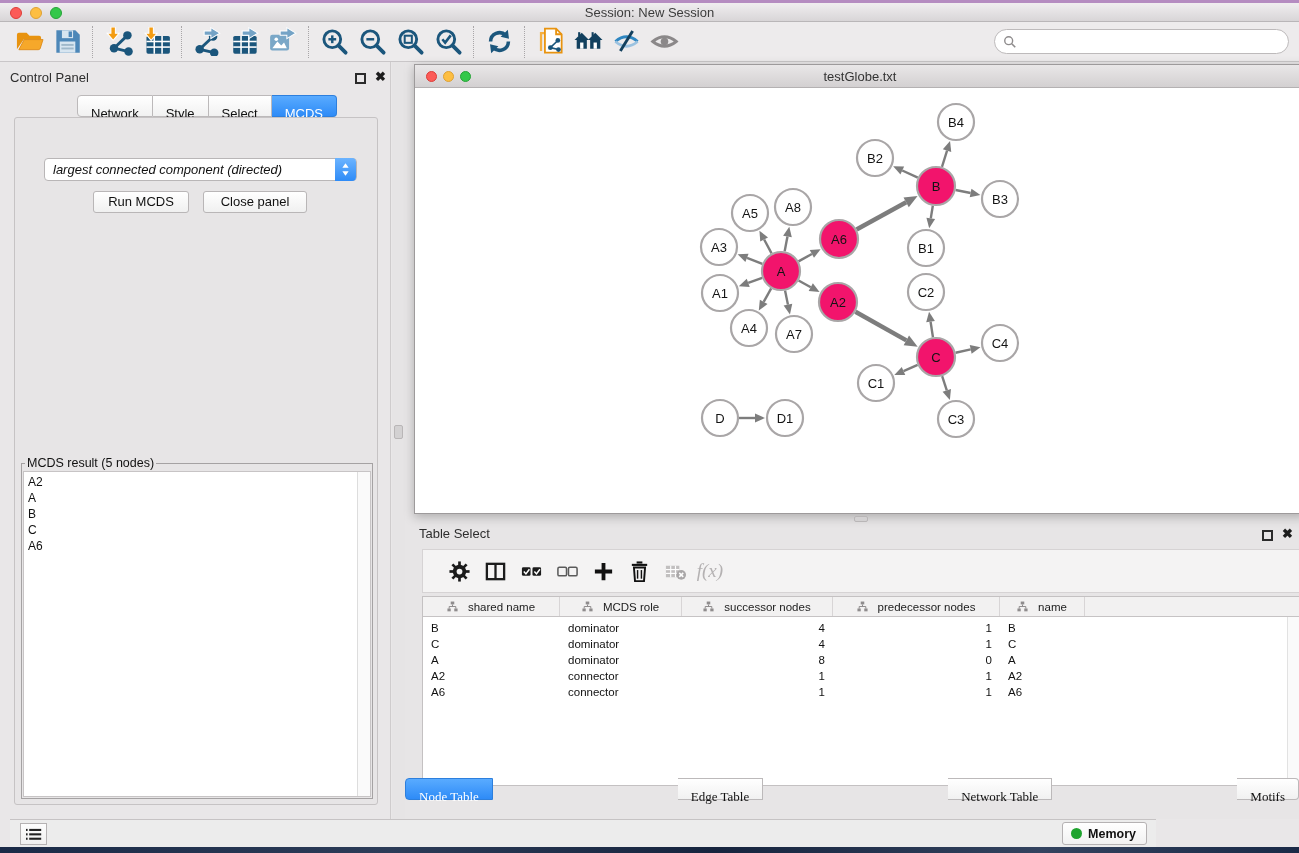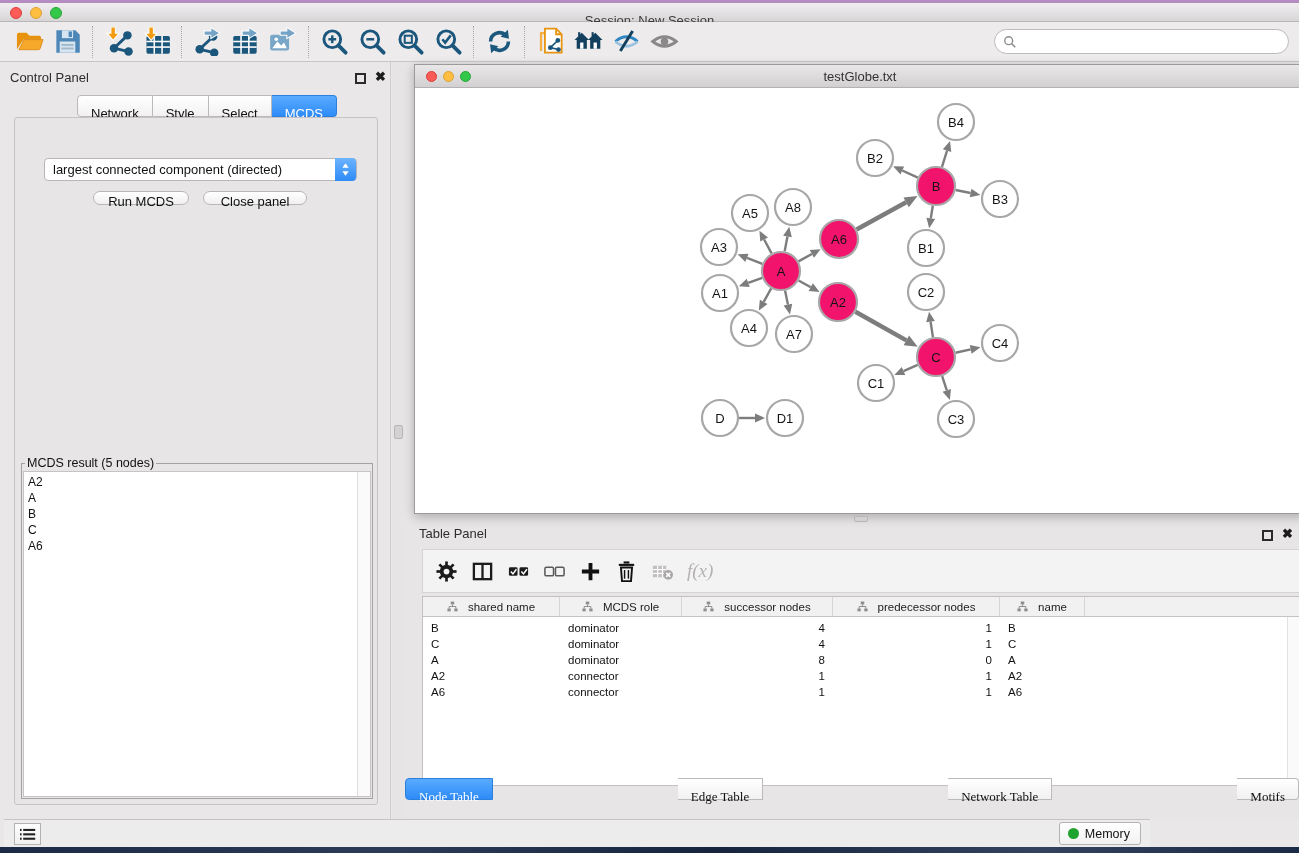--- a/index.html
+++ b/index.html
@@ -2,21 +2,21 @@
 <html><head>
 <meta charset="utf-8">
 <style>
   * { margin:0; padding:0; box-sizing:border-box; }
   html,body { width:1299px; height:853px; font-family:"Liberation Sans", sans-serif; background:#16243e; overflow:hidden; }
   .app { position:relative; width:1299px; height:853px; background:#e9e7e8; }
 
   
   .titlebar { position:absolute; left:0; top:0; width:1299px; height:22px;
     background:linear-gradient(#f0eef0,#d8d5d7); border-top:3px solid #b58cc1; border-bottom:1px solid #b9b6b8; }
-  .titlebar .title { position:absolute; left:0; right:0; top:2px; text-align:center; font-size:13px; color:#3c3c3c;margin-top:8px; }
+  .titlebar .title { position:absolute; left:0; right:0; top:2px; text-align:center; font-size:13px; color:#3c3c3c; }
   .tl { position:absolute; top:4px; width:12px; height:12px; border-radius:50%; }
   .tl.red { left:10px; background:#fc5b57; border:1px solid #dd3d38; }
   .tl.yellow { left:30px; background:#fdbe41; border:1px solid #deA133; }
   .tl.green { left:50px; background:#34c84a; border:1px solid #27a338; }
 
   
   .toolbar { position:absolute; left:0; top:22px; width:1299px; height:40px; background:#edebec;
     border-bottom:1px solid #c9c6c8; display:flex; align-items:center; padding-left:10px; }
   .tb-btn { width:38px; height:34px; display:flex; align-items:center; justify-content:center; cursor:default; }
   .tb-btn svg { width:29px; height:29px; }
@@ -41,25 +41,25 @@
   .cp-tabs { position:absolute; left:77px; top:33px; height:22px; display:flex; }
   .tab-btn { height:22px; padding:7px 13px; font-size:13px; line-height:21px; background:linear-gradient(#ffffff,#f1f1f1);
     border:1px solid #bcb9ba; border-left:none; color:#111; cursor:default; }
   .tab-btn:first-child { border-left:1px solid #bcb9ba; border-radius:4px 0 0 4px; }
   .tab-btn:last-child { border-radius:0 4px 4px 0; }
   .tab-btn.active { background:linear-gradient(#59abff,#2e8bf7); border-color:#2d7fdd; color:#fff; }
   .cp-content { position:absolute; left:14px; top:55px; width:364px; height:688px; background:#e7e5e6;
     border:1px solid #c6c3c4; border-radius:3px; }
   .opt-label { position:absolute; left:0; width:100%; top:21px; text-align:center; font-size:13px; color:#151515; }
   .criterion { position:absolute; left:29px; top:40px; width:313px; height:23px; background:#fff;
-    border:1px solid #b9b6b7; border-radius:4px; font-size:13px; color:#111; line-height:21px; padding-left:8px; cursor:default; }
+    border:1px solid #b9b6b7; border-radius:4px; font-size:13px; color:#111; line-height:21px; padding-left:8px; cursor:default;font-style:italic; }
   .criterion .stepper { position:absolute; right:0; top:-1px; width:21px; height:23px; border-radius:0 4px 4px 0;
     background:linear-gradient(#6cb4ff,#2e8bf7); display:flex; align-items:center; justify-content:center; }
-  .cp-btn { position:absolute; height:14px; background:linear-gradient(#ffffff,#f0f0f0); border:1px solid #b9b6b7;
-    border-radius:8px; font-size:13px; color:#111; text-align:center; line-height:20px; cursor:default; }
+  .cp-btn { position:absolute; height:22px; background:linear-gradient(#ffffff,#f0f0f0); border:1px solid #b9b6b7;
+    border-radius:3px; font-size:13px; color:#111; text-align:center; line-height:20px; cursor:default; }
   .run-btn { left:78px; top:73px; width:96px; }
   .closep-btn { left:188px; top:73px; width:104px; }
   fieldset.result { position:absolute; left:6px; top:338px; width:352px; height:343px; border:1px solid #a5a2a3; padding:0; background:transparent; }
   fieldset.result legend { font-size:12.5px; color:#111; margin-left:3px; padding:0 2px; }
   .result-list { position:absolute; left:1px; top:1px; right:1px; bottom:1px; background:#fff; border:1px solid #c7c4c5; overflow:hidden; }
   .result-item { font-size:12px; color:#111; line-height:16px; padding-left:4px; }
   .result-scroll { position:absolute; right:0; top:0; width:13px; height:100%; background:#fafafa; border-left:1px solid #dddddd; }
 
   
   .net-window { position:absolute; left:9px; top:2px; width:892px; height:450px; background:#fff;
@@ -76,37 +76,37 @@
 
   .h-gap { position:absolute; left:0; top:453px; width:894px; height:8px; }
   .h-gap .handle { position:absolute; left:449px; top:1px; width:14px; height:6px; background:#d3d1d2; border:1px solid #b9b6b7; border-radius:2px; }
 
   
   .table-panel { position:absolute; left:0; top:460px; width:894px; height:297px; }
   .tp-title { position:absolute; left:14px; top:4px; font-size:13px; color:#2e2e2e; }
   .tp-float { left:857px; top:8px; } .tp-close { left:877px; top:4px; }
   .tp-toolbar { position:absolute; left:17px; top:27px; width:878px; height:44px; background:#f4f3f3;
     border:1px solid #d6d3d4; display:flex; align-items:center; padding-left:12px; }
-  .tp-btn { width:36px; height:34px; display:flex; align-items:center; justify-content:flex-start; cursor:default; }
+  .tp-btn { width:36px; height:34px; display:flex; align-items:center; justify-content:flex-end; cursor:default; }
   .tp-btn svg { width:23px; height:23px; }
   .tp-btn .fx { font-family:"Liberation Serif", serif; font-style:italic; font-size:19px; color:#a9a6a7; }
   .tp-btn.disabled { opacity:0.85; }
   .table-wrap { position:absolute; left:17px; top:74px; width:878px; height:190px; background:#fff; border:1px solid #c4c1c2; overflow:hidden; }
   .thead { display:flex; height:20px; background:#f2f1f1; border-bottom:1px solid #c6c3c4; }
   .th { display:flex; align-items:center; justify-content:center; gap:10px; font-size:11.5px; color:#1c1c1c;
     border-right:1px solid #d8d5d6; height:100%; cursor:default;text-align:right; }
   .trow { display:flex; height:16px; }
   .td { font-size:11.5px; color:#111; line-height:16px; padding:0 8px; white-space:nowrap; overflow:hidden; }
   .td.num { text-align:right; }
   .tbody { padding-top:3px; }
   .table-scroll { position:absolute; right:0; top:20px; width:12px; bottom:0; background:#fafafa; border-left:1px solid #e2e2e2; }
   .tp-tabs { position:absolute; left:0; top:256px; width:894px; height:23px; display:flex; justify-content:space-between;font-family:Liberation Serif, serif; }
 
   
-  .statusbar { position:absolute; left:4px; top:819px; width:1146px; height:28px; background:#ececec; border-top:1px solid #c6c3c4; }
+  .statusbar { position:absolute; left:10px; top:819px; width:1146px; height:28px; background:#ececec; border-top:1px solid #c6c3c4;font-weight:bold; }
   .status-btn { position:absolute; left:10px; top:3px; width:27px; height:22px; background:linear-gradient(#fdfdfd,#f0f0f0);
     border:1px solid #b5b2b3; display:flex; align-items:center; justify-content:center; cursor:default; }
   .status-btn svg { width:16px; height:13px; }
   .memory-btn { position:absolute; right:9px; top:2px; height:23px; padding:0 10px 0 8px; background:linear-gradient(#ffffff,#f1f1f1);
     border:1px solid #b5b2b3; border-radius:3px; display:flex; align-items:center; gap:6px; font-size:12.5px; color:#111; cursor:default; }
   .memory-dot { width:11px; height:11px; border-radius:50%; background:#1ea32e; }
   .desktop-strip { position:absolute; left:0; top:847px; width:1299px; height:6px;
     background:linear-gradient(90deg,#1a2a47,#2c3c58 30%,#16243e 55%,#33435f 80%,#1a2a47); }
 </style>
 </head>
@@ -488,21 +488,21 @@
               </g>
             </svg>
         </div>
       </div>
 
       <div class="h-gap">
           <div class="handle"></div>
         </div>
 
       <div class="table-panel">
-        <div class="tp-title">Table Panel</div>
+        <div class="tp-title">Table Select</div>
         <span class="win-float tp-float"></span>
         <span class="win-close tp-close">✖</span>
 
         <div class="tp-toolbar">
             <div class="tp-btn">
               <svg viewBox="0 0 24 24">
                 <g fill="#1b1b1b">
                   <rect x="10.6" y="1.5" width="2.8" height="21"></rect>
                   <rect x="10.6" y="1.5" width="2.8" height="21" transform="rotate(45 12 12)"></rect>
                   <rect x="10.6" y="1.5" width="2.8" height="21" transform="rotate(90 12 12)"></rect>

